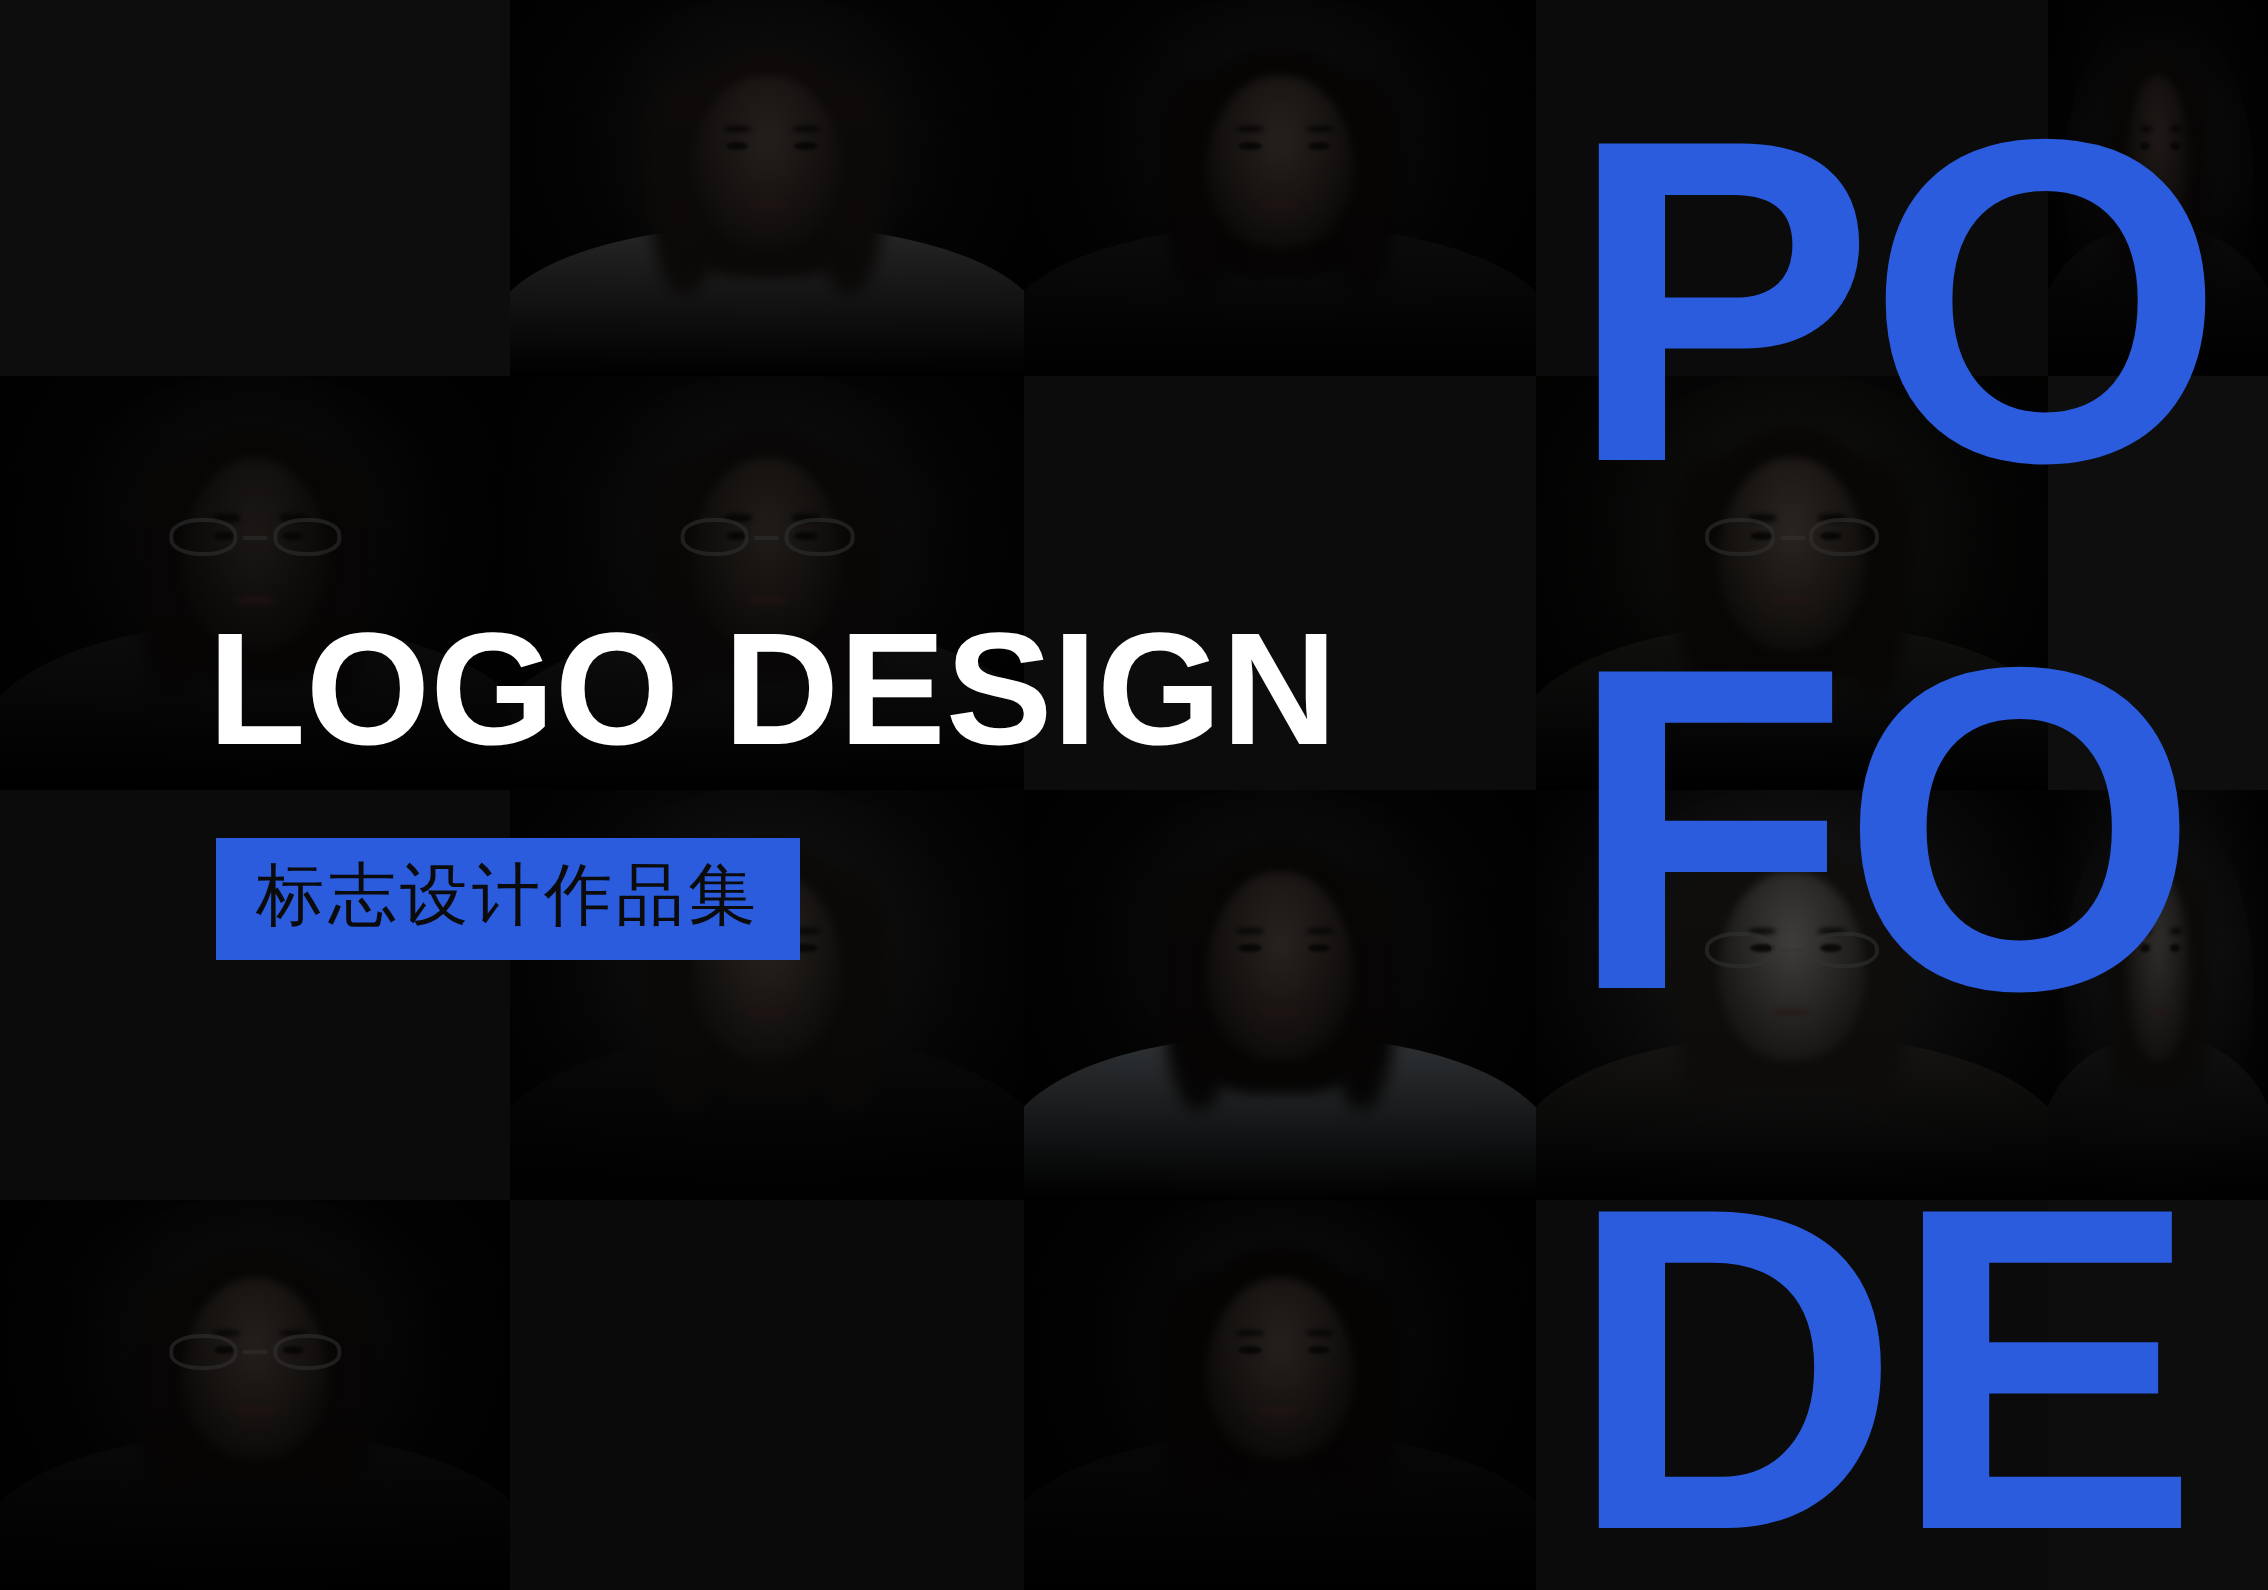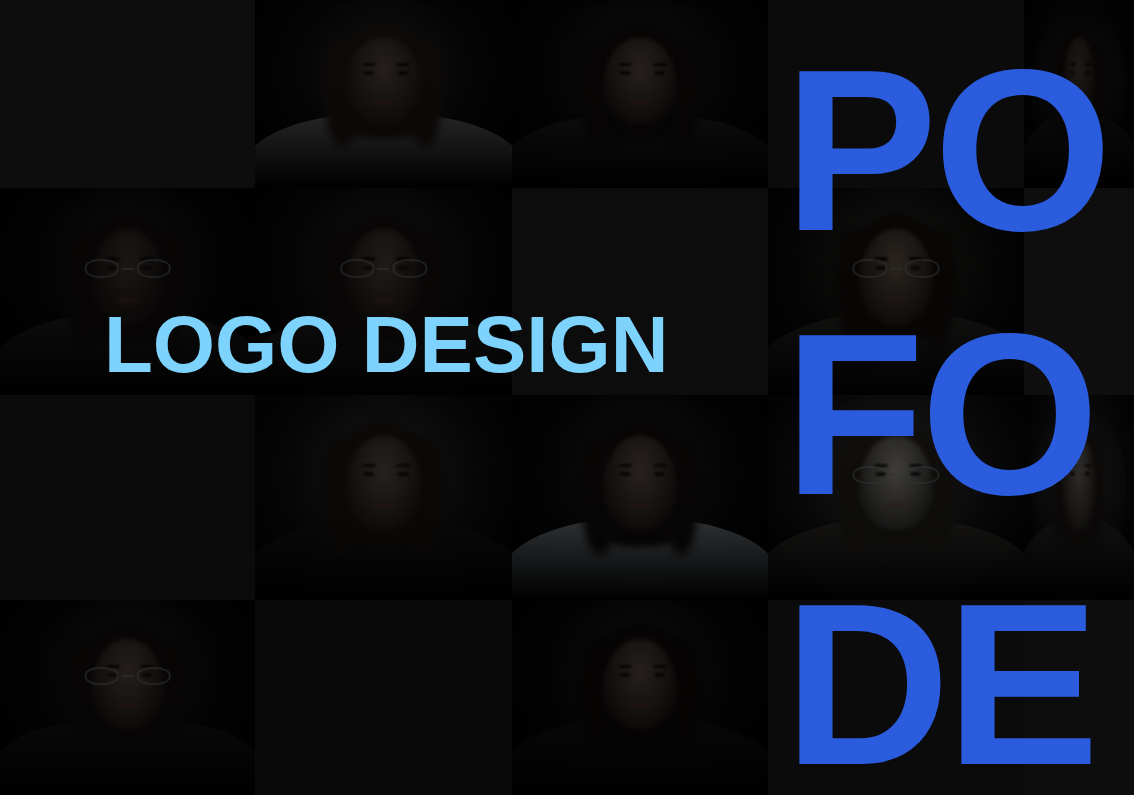--- a/index.html
+++ b/index.html
@@ -368,15 +368,16 @@
       <div class="tile" style="left: 768px; top: 600px; width: 256px; height: 195px; background: rgb(11, 11, 11);"></div>
       <div class="tile" style="left: 1024px; top: 600px; width: 110px; height: 195px; background: rgb(13, 13, 13);"></div>
     </div>
 
   <div id="letters">
       <div class="bigletter" style="left: 784px; top: 36px; font-size: 230px; color: rgb(43, 92, 222);">PO</div>
       <div class="bigletter" style="left: 784px; top: 300px; font-size: 230px; color: rgb(43, 92, 222);">FO</div>
       <div class="bigletter" style="left: 784px; top: 570px; font-size: 230px; color: rgb(43, 92, 222);">DE</div>
     </div>
 
-  <h1 id="title" style="color: #7dd3fc;">LOGO DESIGN</h1>
+  <h1 id="title" style="color: #ffffff;">LOGO DESIGN</h1>
+  <div id="badge" style="background: rgb(43, 92, 222);">标志设计作品集</div>
 
 </div>
 
 </body></html>

